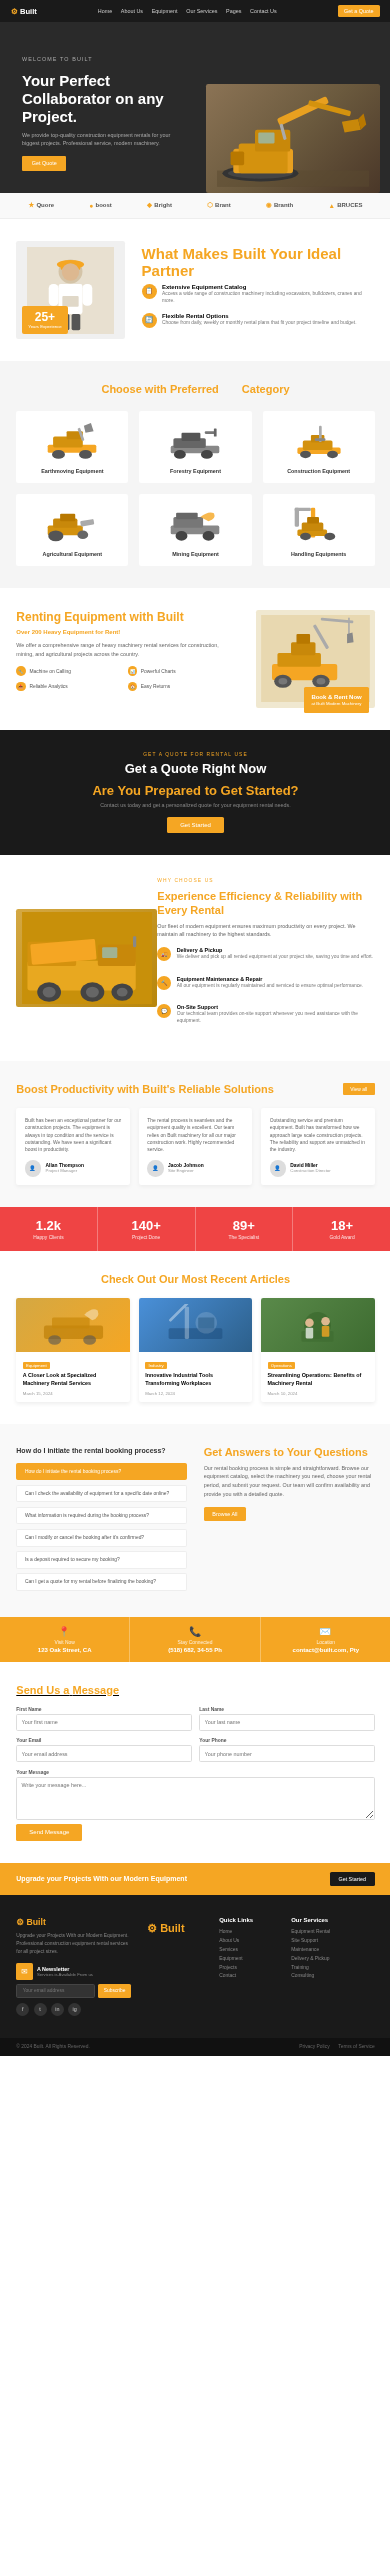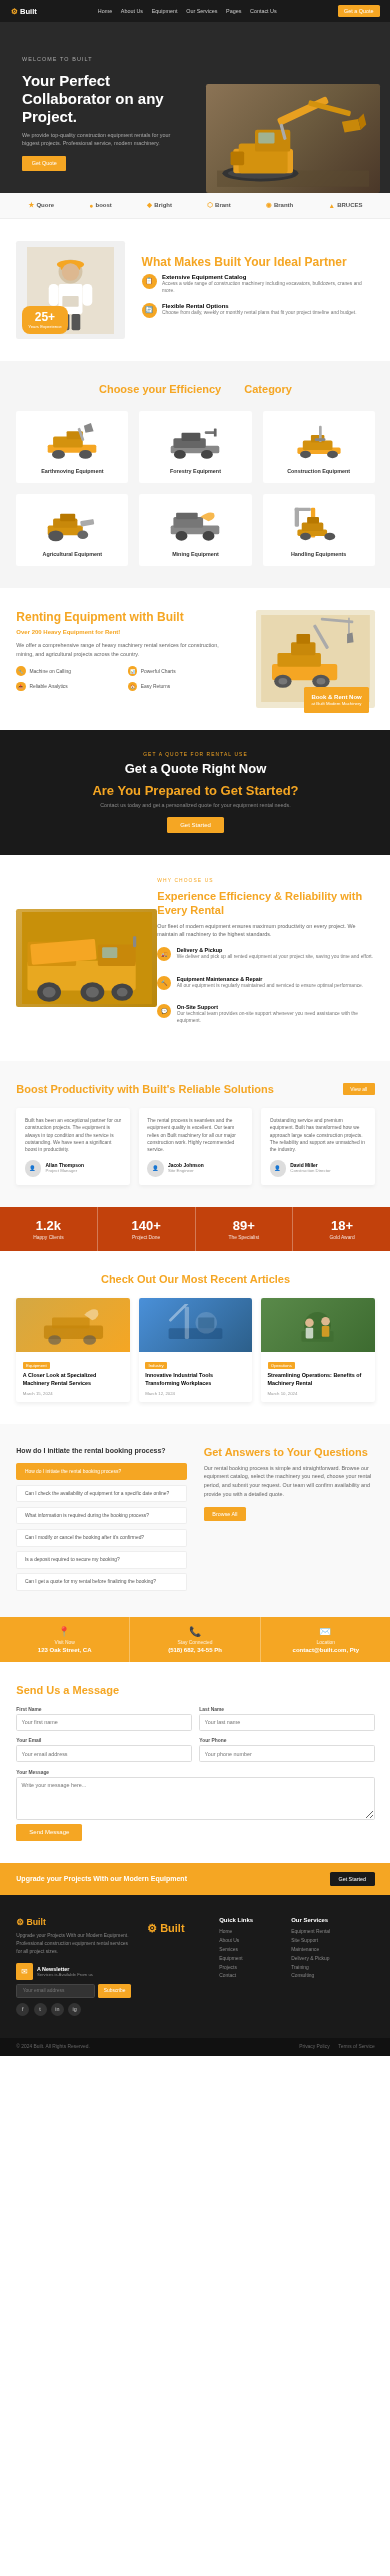--- a/index.html
+++ b/index.html
@@ -24,24 +24,24 @@
     .excavator-svg { width: 152px; height: 98px; }
 
     
     .brands { background: #f9f9f9; padding: 8.7px 16.3px; display: flex; align-items: center; gap: 11px; justify-content: space-around; border-bottom: 0.5px solid #eee; }
     .brand-item { color: #555; font-size: 6px; font-weight: bold; display: flex; align-items: center; gap: 2.2px; }
     .brand-icon { color: #f5a623; font-size: 6.5px; }
 
     
     .partner-section { display: flex; padding: 22px 16.3px; gap: 16.3px; align-items: center; background: #fff; }
     .partner-img { width: 109px; height: 98px; background: #f0f0f0; border-radius: 2.2px; display: flex; align-items: center; justify-content: center; flex-shrink: 0; overflow: hidden; position: relative; }
-    .partner-img-badge { position: absolute; bottom: 5.4px; left: 5.4px; background: #f5a623; color: #fff; padding: 4.3px 6.5px; border-radius: 8px; text-align: center; }
+    .partner-img-badge { position: absolute; bottom: 5.4px; left: 5.4px; background: #f5a623; color: #fff; padding: 4.3px 6.5px; border-radius: 2px; text-align: center; }
     .partner-img-badge .num { font-size: 12px; font-weight: 900; }
     .partner-img-badge .lbl { font-size: 4.3px; }
-    .partner-content h2 { font-size: 12px; font-weight: 700; margin-bottom: 5px; }
+    .partner-content h2 { font-size: 15px; font-weight: 700; margin-bottom: 5px; }
     .partner-content h2 span { color: #f5a623; }
     .partner-feature { display: flex; gap: 5.4px; margin-bottom: 7.6px; align-items: flex-start; }
     .feature-icon { width: 15px; height: 15px; background: #f5a623; border-radius: 50%; display: flex; align-items: center; justify-content: center; flex-shrink: 0; color: #fff; font-size: 6.5px; }
     .feature-text h4 { font-size: 6px; font-weight: 700; margin-bottom: 1.6px; }
     .feature-text p { font-size: 4.9px; color: #777; line-height: 1.4; }
 
     
     .categories { background: #f5f5f5; padding: 22px 16.3px; text-align: center; }
     .categories h2 { font-size: 11px; font-weight: 700; margin-bottom: 16.3px; }
     .categories h2 span { color: #f5a623; }
@@ -91,21 +91,21 @@
     .boost-header .view-btn { background: #f5a623; color: #fff; border: none; padding: 3.3px 7.6px; font-size: 4.9px; cursor: pointer; border-radius: 1.1px; }
     .testimonials { display: grid; grid-template-columns: repeat(3, 1fr); gap: 8.7px; }
     .testimonial { background: #fff; padding: 8.7px; border-radius: 2.2px; box-shadow: 0 1.1px 4.3px rgba(0,0,0,0.05); }
     .testimonial p { font-size: 4.9px; color: #666; line-height: 1.5; margin-bottom: 6.5px; }
     .testimonial-author { display: flex; align-items: center; gap: 4.3px; }
     .author-avatar { width: 16.3px; height: 16.3px; border-radius: 50%; background: #ddd; flex-shrink: 0; display: flex; align-items: center; justify-content: center; font-size: 5.4px; color: #888; }
     .author-name { font-size: 4.9px; font-weight: 700; }
     .author-title { font-size: 4.3px; color: #999; }
 
     
-    .stats { background: #c2410c; display: grid; grid-template-columns: repeat(4, 1fr); }
+    .stats { background: #ef4444; display: grid; grid-template-columns: repeat(4, 1fr); }
     .stat-item { padding: 11px; text-align: center; border-right: 0.5px solid rgba(255,255,255,0.3); }
     .stat-item:last-child { border-right: none; }
     .stat-num { font-size: 13px; font-weight: 900; color: #fff; }
     .stat-label { font-size: 4.9px; color: rgba(255,255,255,0.85); margin-top: 2.2px; }
 
     
     .articles { padding: 22px 16.3px; background: #fff; }
     .articles h2 { font-size: 11px; font-weight: 700; text-align: center; margin-bottom: 13px; }
     .articles h2 span { color: #f5a623; }
     .article-grid { display: grid; grid-template-columns: repeat(3, 1fr); gap: 8.7px; }
@@ -134,21 +134,21 @@
     
     .contact-boxes { display: grid; grid-template-columns: repeat(3, 1fr); gap: 0; background: #f5a623; }
     .contact-box { padding: 8.7px; text-align: center; border-right: 0.5px solid rgba(255,255,255,0.3); }
     .contact-box:last-child { border-right: none; }
     .contact-box-icon { font-size: 9.8px; margin-bottom: 3.3px; }
     .contact-box-label { font-size: 4.9px; color: rgba(255,255,255,0.85); margin-bottom: 2.2px; }
     .contact-box-value { font-size: 6px; font-weight: 700; color: #fff; }
 
     
     .send-message { padding: 22px 16.3px; background: #fff; }
-    .send-message h2 { font-size: 11px; font-weight: 700; margin-bottom: 11px; }
+    .send-message h2 { font-size: 11px; font-weight: 700; margin-bottom: 11px; text-decoration: underline; }
     .send-message h2 span { color: #f5a623; }
     .form-row { display: grid; grid-template-columns: 1fr 1fr; gap: 7.6px; margin-bottom: 7.6px; }
     .form-group { display: flex; flex-direction: column; gap: 2.2px; }
     .form-group label { font-size: 4.9px; color: #555; font-weight: 600; }
     .form-group input, .form-group textarea { border: 0.5px solid #ddd; border-radius: 1.6px; padding: 4.3px; font-size: 5.4px; outline: none; font-family: inherit; }
     .form-group textarea { height: 43px; resize: vertical; }
     .submit-btn { background: #f5a623; color: #fff; border: none; padding: 5.4px 13px; font-size: 6px; cursor: pointer; border-radius: 1.6px; margin-top: 4.3px; }
 
     
     .footer-top { background: #1a1a1a; padding: 22px 16.3px; display: grid; grid-template-columns: 2fr 1fr 1fr 1.5fr; gap: 16.3px; }
@@ -293,21 +293,21 @@
       <div class="feature-text">
         <h4>Flexible Rental Options</h4>
         <p>Choose from daily, weekly or monthly rental plans that fit your project timeline and budget.</p>
       </div>
     </div>
   </div>
 </section>
 
 <section class="categories">
   <h2>
-    <span>Choose your Efficiency</span>
+    <span>Choose with Preferred</span>
     <span style="color:#f5a623;padding-left:20px;">Category</span>
   </h2>
   <div class="cat-grid">
 
     <div class="cat-item">
       <div class="cat-img">
         <svg width="54" height="38" viewBox="0 0 100 70">
           <rect x="5" y="40" width="90" height="15" rx="3" fill="#f5a623"></rect>
           <rect x="15" y="25" width="55" height="20" rx="3" fill="#d4920e"></rect>
           <rect x="40" y="15" width="30" height="15" rx="2" fill="#c8880a"></rect>

